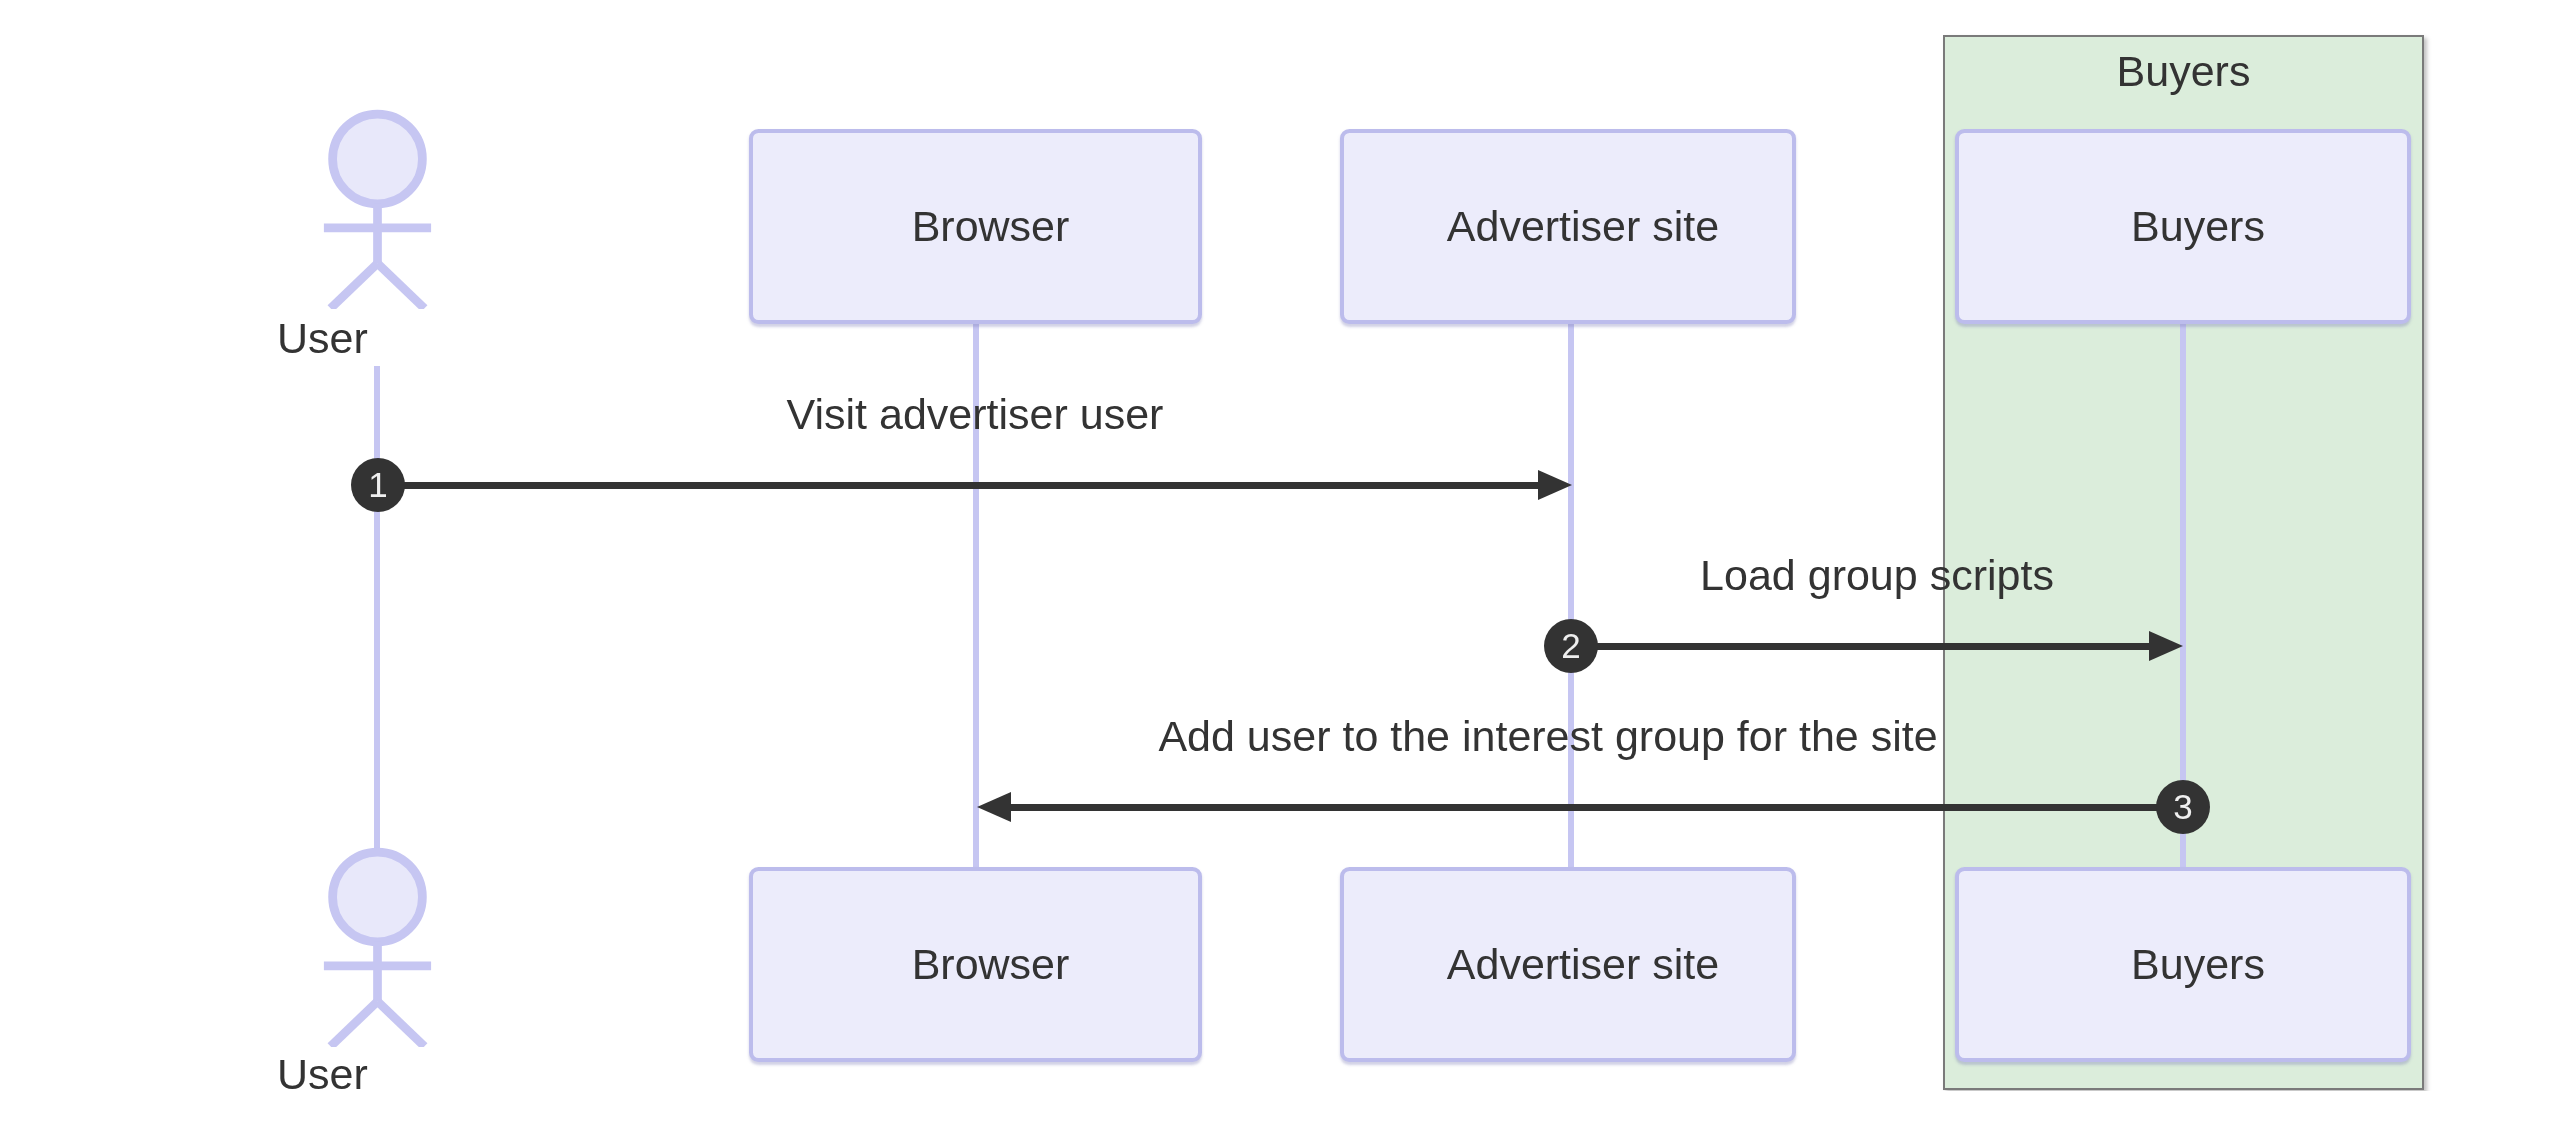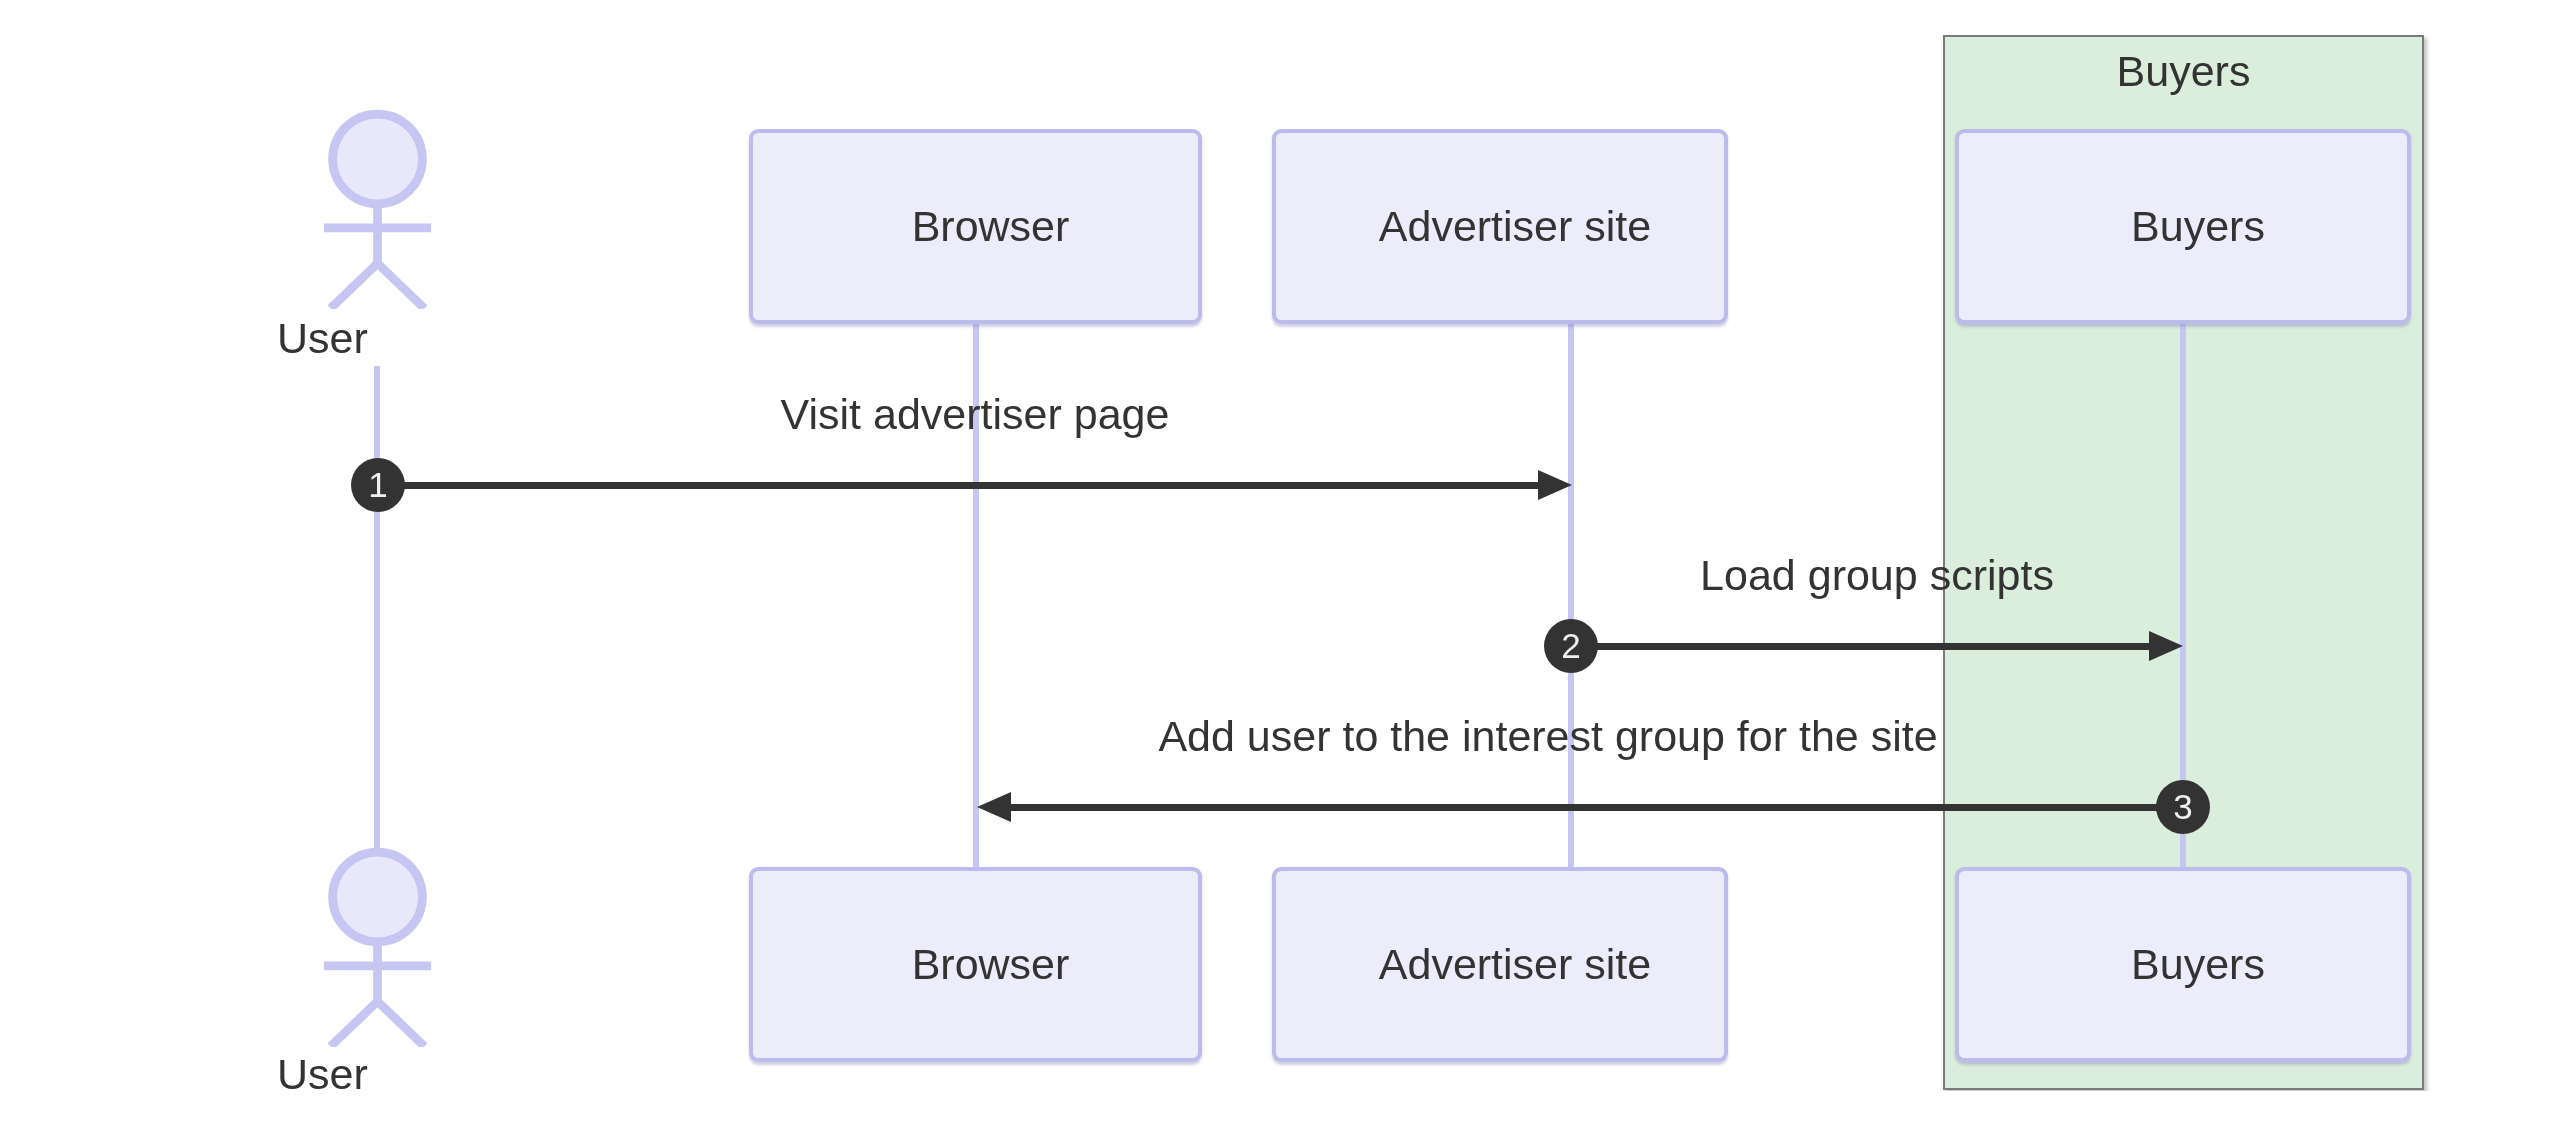--- a/index.html
+++ b/index.html
@@ -38,21 +38,21 @@
   .ll-advertiser{left:1568px;top:324px;height:543px;}
   .ll-buyers{left:2180px;top:324px;height:543px;}
   
   .participant-box{
     position:absolute;height:195px;box-sizing:border-box;
     background:var(--participant-fill);border:4px solid var(--participant-border);
     border-radius:9.4px;display:flex;align-items:center;justify-content:center;
     font-size:43px;box-shadow:0 2.7px 2.7px rgba(120,120,180,0.35);padding-left:30px;
   }
   .box-browser{left:749px;width:453px;}
-  .box-advertiser{left:1272px;width:456px;}
+  .box-advertiser{left:1340px;width:456px;}
   .box-buyers{left:1955px;width:456px;}
   .row-top{top:129px;}
   .row-bottom{top:867px;}
   
   .actor-figure{position:absolute;left:309px;width:137px;height:201px;}
   .actor-top{top:108px;}
   .actor-bottom{top:846px;}
   .actor-label{
     position:absolute;left:277px;width:201px;text-align:left;
     font-size:43px;line-height:50px;
@@ -112,21 +112,21 @@
   <div class="participant-box box-browser row-top">
     <span>Browser</span>
   </div>
   <div class="participant-box box-advertiser row-top">
     <span>Advertiser site</span>
   </div>
   <div class="participant-box box-buyers row-top">
     <span>Buyers</span>
   </div>
 
-  <div class="msg-label msg-label-1">Visit advertiser page</div>
+  <div class="msg-label msg-label-1">Visit advertiser user</div>
   <div class="msg-line line-1"></div>
   <div class="arrowhead right head-1"></div>
   <div class="seq-badge badge-1">1</div>
 
   <div class="msg-label msg-label-2">Load group scripts</div>
   <div class="msg-line line-2"></div>
   <div class="arrowhead right head-2"></div>
   <div class="seq-badge badge-2">2</div>
 
   <div class="msg-label msg-label-3">Add user to the interest group for the site</div>

